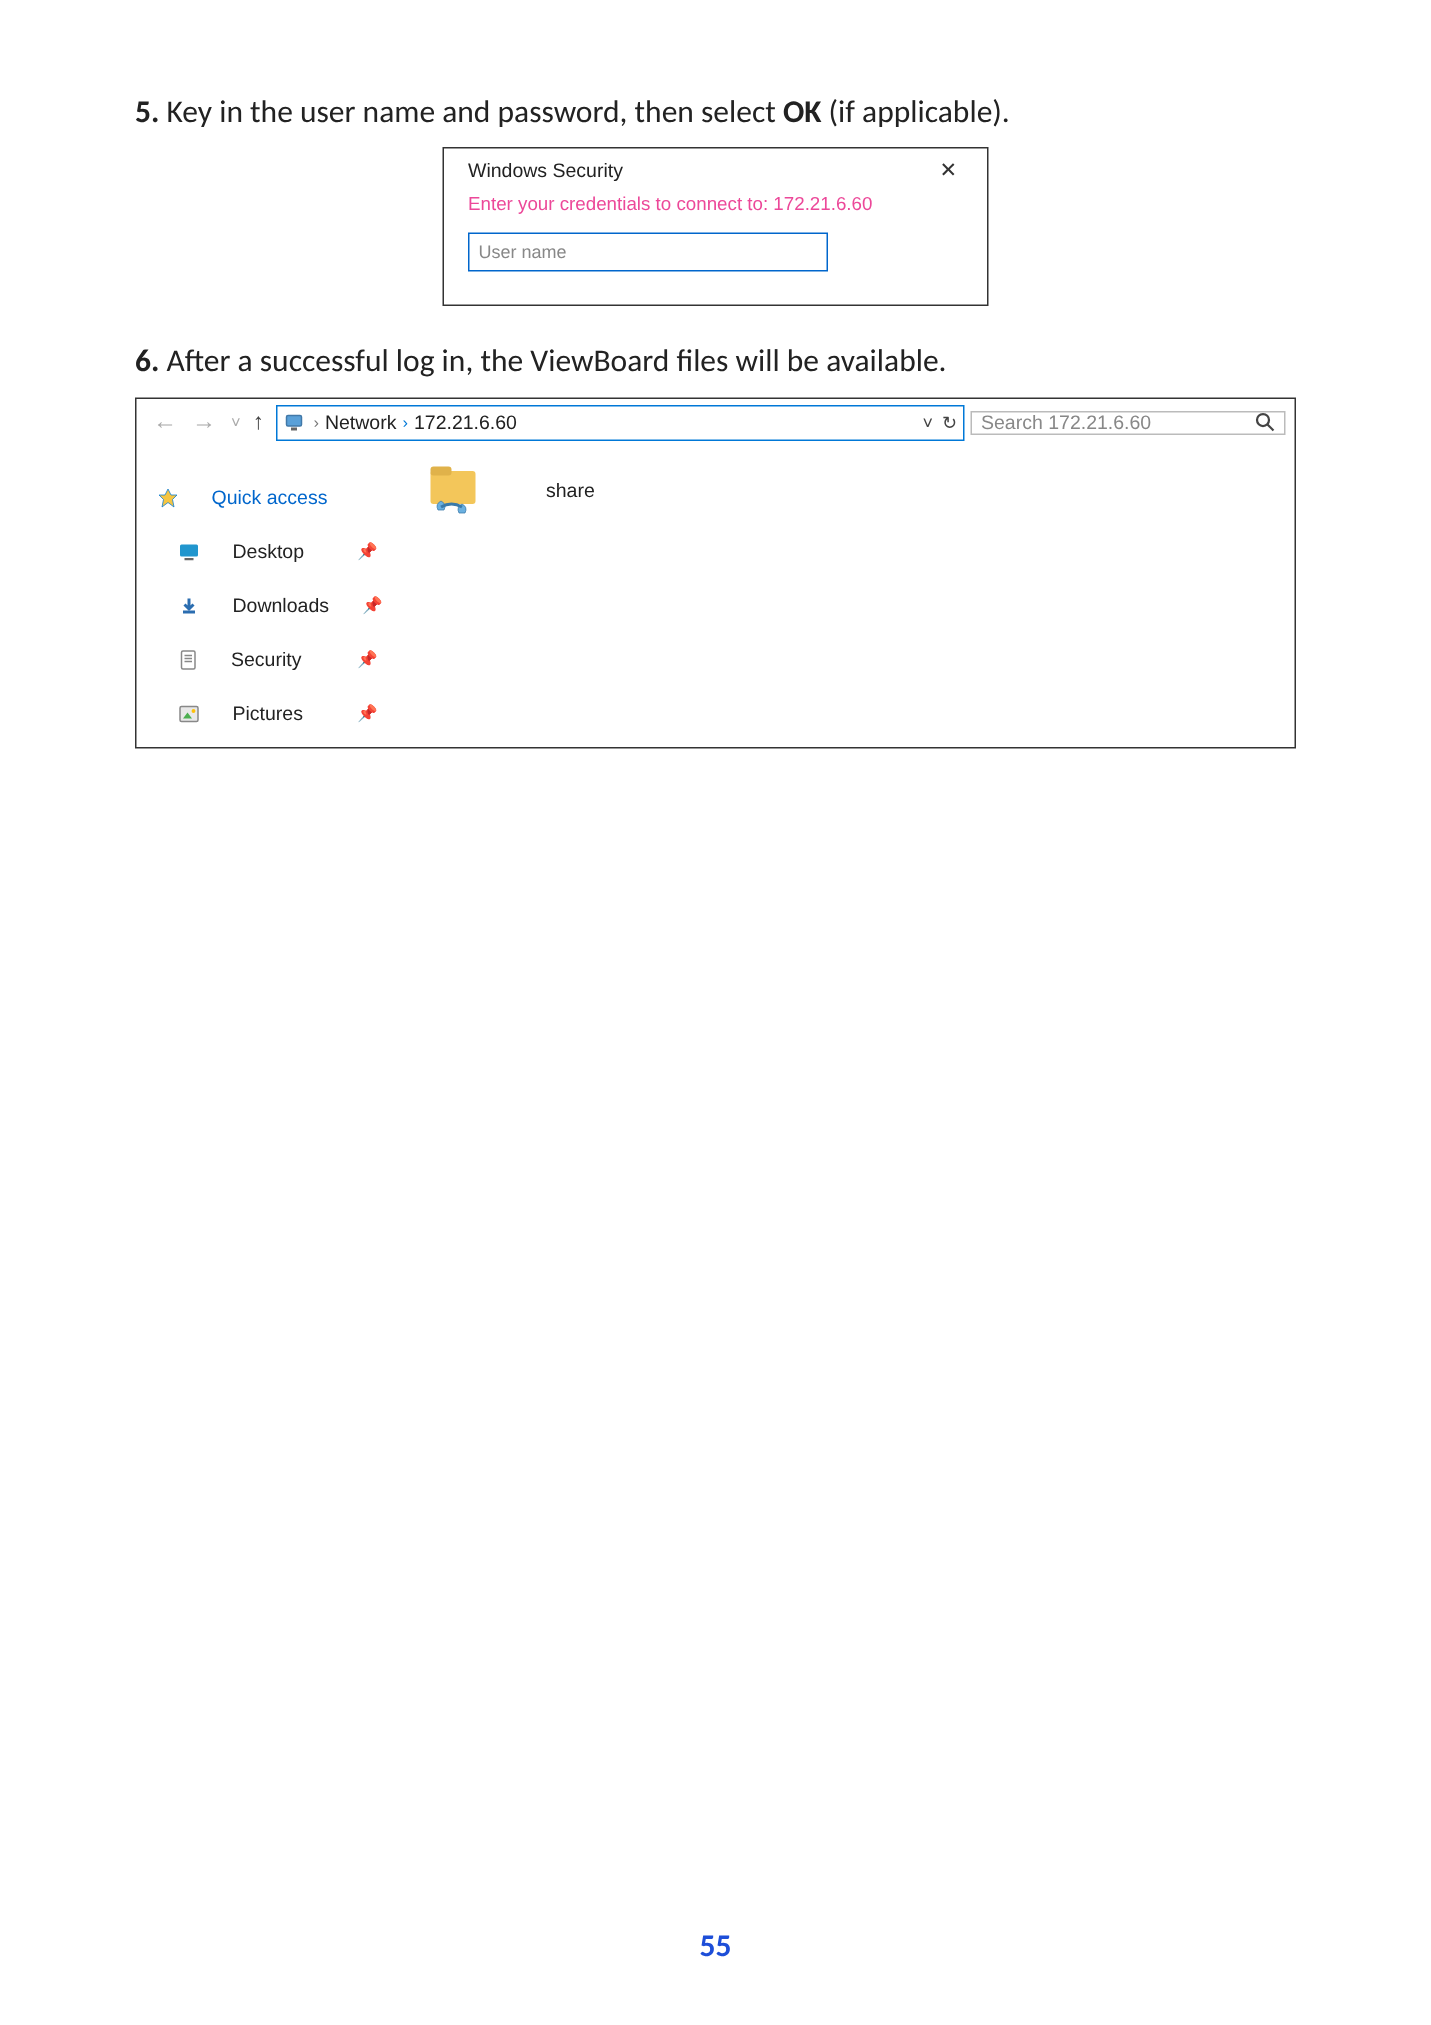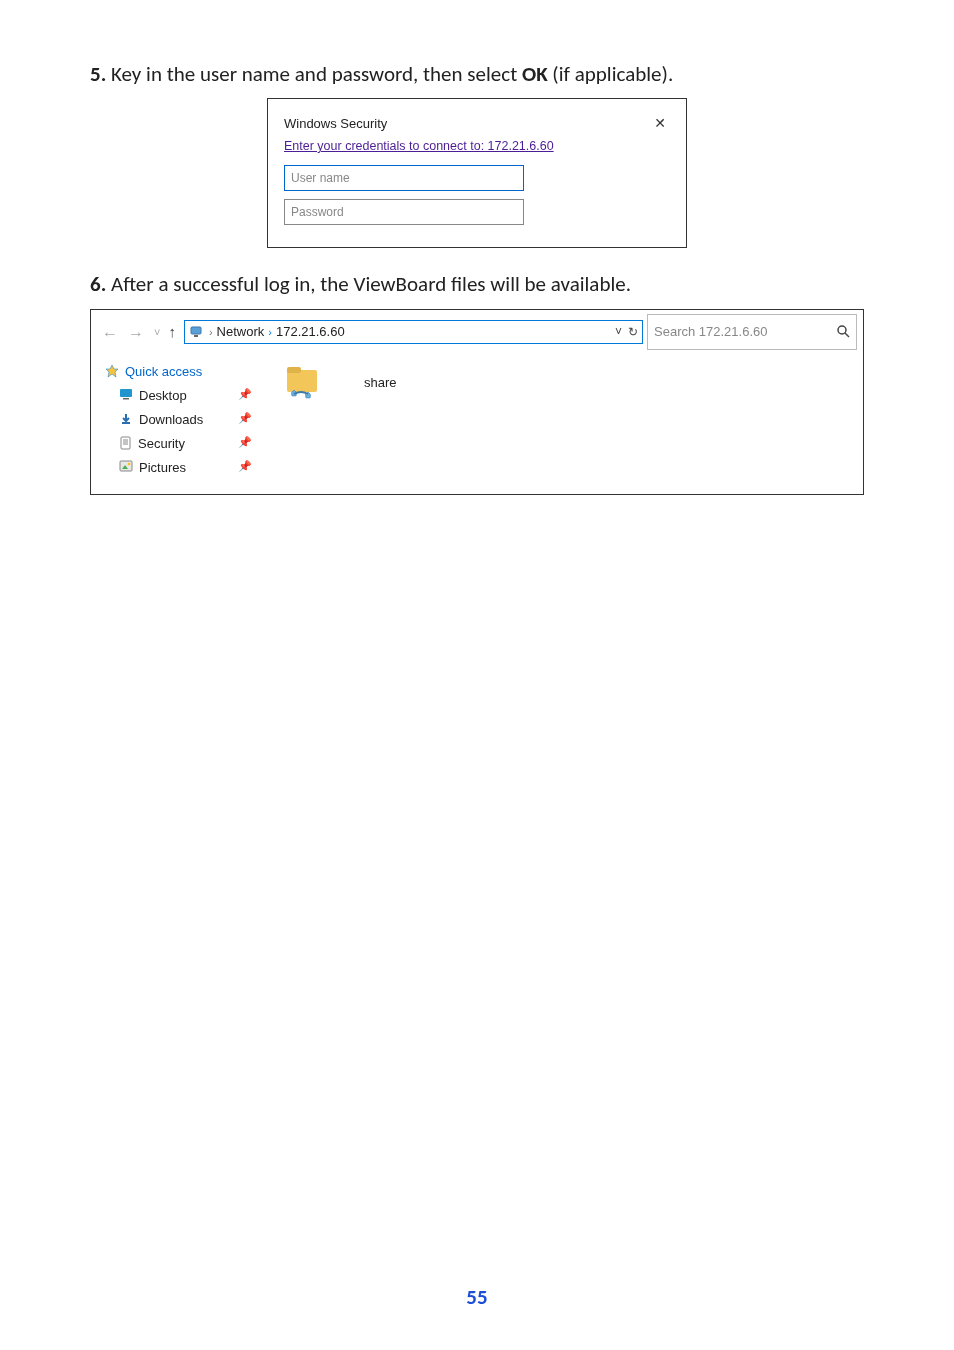--- a/index.html
+++ b/index.html
@@ -15,42 +15,42 @@
   }
   .step {
     font-size: 21px;
     margin-bottom: 10px;
     line-height: 1.35;
   }
   .step .num { font-weight: 700; }
   .step .bold { font-weight: 700; }
   
   .sec-dialog {
-    width: 420px;
+    width: 364px;
     border: 1px solid #333;
     margin: 6px auto 22px auto;
-    padding: 16px 16px 14px 16px;
+    padding: 6px 16px 14px 16px;
     font-family: "Segoe UI", Arial, sans-serif;
   }
   .sec-titlebar {
     display: flex;
     justify-content: space-between;
     align-items: center;
     font-size: 13px;
     color: #222;
     margin-bottom: 8px;
   }
   .sec-close { font-size: 14px; color: #333; padding: 0 4px; }
   .sec-heading {
     color: #003a8f;
     font-size: 18px;
     font-weight: 400;
     margin: 4px 0 12px 0;
   }
-  .sec-msg { font-size: 12.5px; color: #4c1d95; margin-bottom: 12px; text-decoration: underline; }
+  .sec-msg { font-size: 12.5px; color: #ec4899; margin-bottom: 12px; }
   .sec-input {
     width: 240px;
     height: 26px;
     border: 1px solid #888;
     margin-bottom: 8px;
     padding: 0 6px;
     font-size: 12px;
     color: #888;
     display: flex;
     align-items: center;
@@ -91,40 +91,41 @@
     display: flex;
     align-items: center;
     gap: 6px;
     color: #444;
     font-size: 12px;
   }
   .search-bar {
     display: flex;
     align-items: center;
     border: 1px solid #bbb;
-    height: 36px;
+    height: 16px;
     width: 210px;
     padding: 0 6px;
     color: #888;
   }
   .search-icon { margin-left: auto; color: #444; font-size: 13px; }
   .exp-body {
     display: flex;
     min-height: 132px;
   }
   .sidebar {
     width: 175px;
     padding: 10px 6px 10px 14px;
   }
   .side-item {
     display: flex;
-    align-items: flex-start;
+    align-items: center;
     height: 24px;
-    gap: 6px;
+    gap: 22px;
     font-size: 13px;
+    margin-top: 12px;
   }
   .side-item .pin {
     margin-left: auto;
     color: #bbb;
     font-size: 11px;
     margin-right: 8px;
   }
   .side-sub { padding-left: 14px; }
   .qa { color: #0066cc; }
   .content-pane {
@@ -160,23 +161,20 @@
 </div>
 
 <div class="sec-dialog">
   <div class="sec-titlebar">
     <span>Windows Security</span>
     <span class="sec-close">✕</span>
   </div>
   <div class="sec-msg">Enter your credentials to connect to: 172.21.6.60</div>
   <div class="sec-input active">
     <span>User name</span>
-  </div>
-  <div class="sec-input">
-    <span>Password</span>
   </div>
 </div>
 
 <div class="step">
   <span class="num">6.</span><span> After a successful log in, the ViewBoard files will be available.</span>
 </div>
 
 <div class="explorer">
   <div class="exp-toolbar">
     <span class="nav-btn">←</span>

